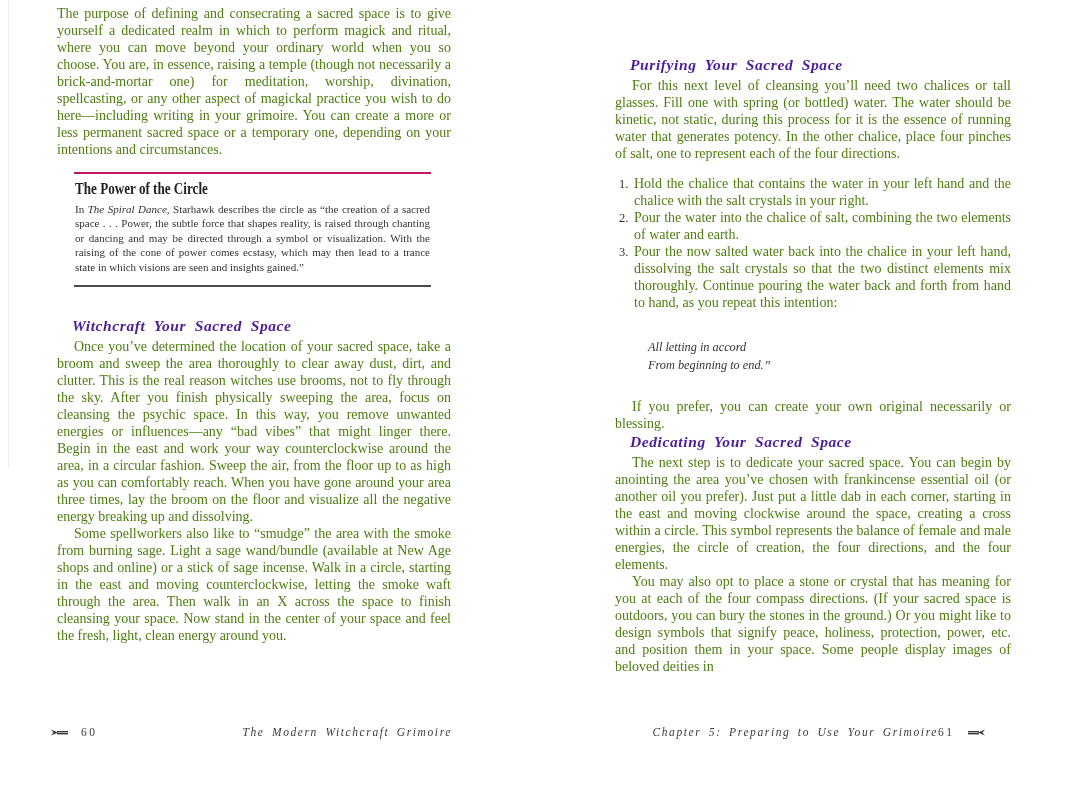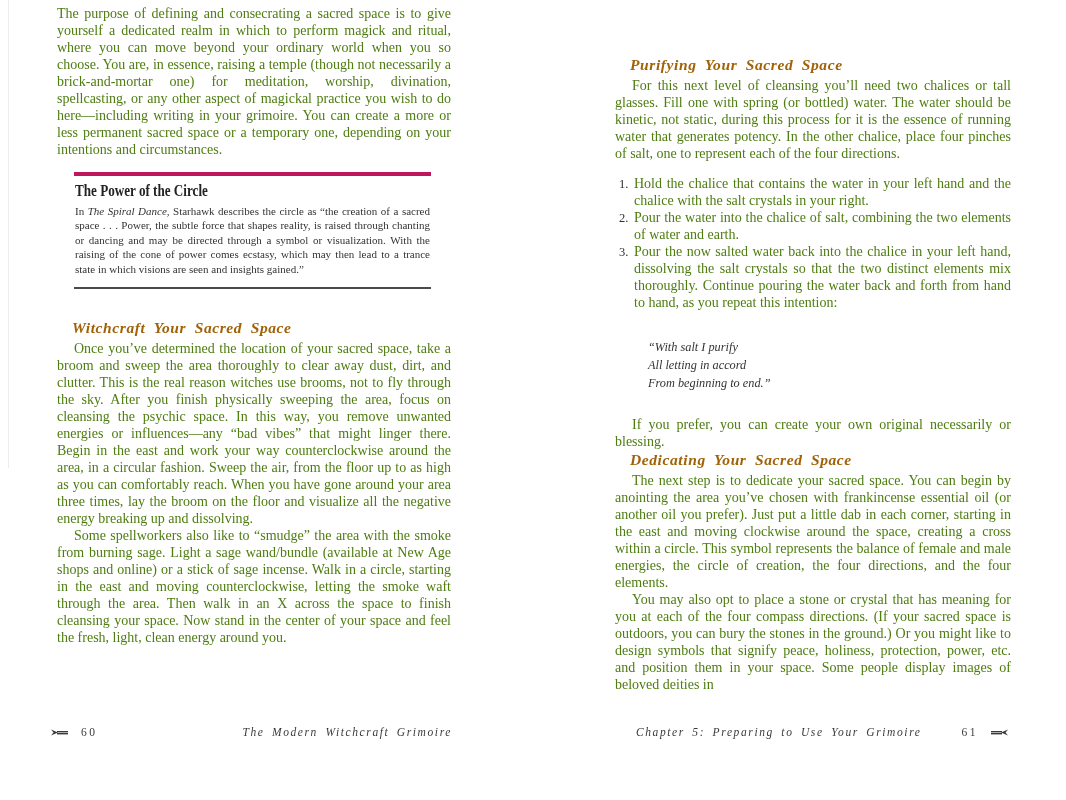--- a/index.html
+++ b/index.html
@@ -35,21 +35,21 @@
   p.body-text, .list-text {
     font-size: 14px;
     line-height: 17px;
     text-align: justify;
     color: #4d7c0f;
   }
   p.indent { text-indent: 17px; }
 
   .callout {
     margin: 14px 20px 0 17px;
-    border-top: 4px solid #be185d;
+    border-top: 2px solid #be185d;
     border-bottom: 2px solid #4a4a4a;
     padding: 5px 1px 11px 1px;
   }
   .callout-title {
     font-weight: 700;
     font-size: 16px;
     line-height: 20px;
     color: #222;
     white-space: nowrap;
   }
@@ -66,21 +66,21 @@
     color: #333;
   }
 
   h2.section-heading {
     font-style: italic;
     font-weight: 700;
     font-size: 15.5px;
     line-height: 19px;
     letter-spacing: 0.6px;
     word-spacing: 4px;
-    color: #a16207;
+    color: #4c1d95;
     margin-left: 15px;
   }
 
   .olist { margin-top: 13px; }
   .olist-item { display: flex; }
   .olist-num {
     flex: 0 0 19px;
     font-size: 12.5px;
     line-height: 18.3px;
     text-align: left;
@@ -97,24 +97,23 @@
     color: #333;
   }
 
   .footer {
     position: absolute;
     top: 726px;
     display: flex;
     align-items: center;
     font-size: 11.5px;
     color: #3a3a3a;
-    gap: 40px;
   }
   .footer-left  { left: 50px;  width: 402px; justify-content: space-between; }
-  .footer-right { left: 636px; width: 408px; justify-content: flex-start; }
+  .footer-right { left: 615px; width: 408px; justify-content: center; }
   .footer .pagenum-group { display: flex; align-items: center; gap: 9px; }
   .footer .pagenum { letter-spacing: 2.5px; font-size: 11.5px; color: #3a3a3a; }
   .footer .running-title {
     font-style: italic;
     letter-spacing: 1.6px;
     word-spacing: 3px;
     color: #3a3a3a;
   }
   .orn { display: block; }
 </style>
@@ -156,21 +155,20 @@
       <span class="olist-num">2.</span>
       <span class="olist-text list-text">Pour the water into the chalice of salt, combining the two elements of water and earth.</span>
     </div>
     <div class="olist-item">
       <span class="olist-num">3.</span>
       <span class="olist-text list-text">Pour the now salted water back into the chalice in your left hand, dissolving the salt crystals so that the two distinct elements mix thoroughly. Continue pouring the water back and forth from hand to hand, as you repeat this intention:</span>
     </div>
   </div>
 
   <div class="quote">
-    <div>“With salt I purify</div>
     <div>All letting in accord</div>
     <div>From beginning to end.”</div>
   </div>
 
   <p class="body-text indent" style="margin-top:24px">If you prefer, you can create your own original necessarily or blessing.</p>
 
   <h2 class="section-heading" style="">Dedicating Your Sacred Space</h2>
 
   <p class="body-text indent" style="margin-top:3px">The next step is to dedicate your sacred space. You can begin by anointing the area you’ve chosen with frankincense essential oil (or another oil you prefer). Just put a little dab in each corner, starting in the east and moving clockwise around the space, creating a cross within a circle. This symbol represents the balance of female and male energies, the circle of creation, the four directions, and the four elements.</p>
 

